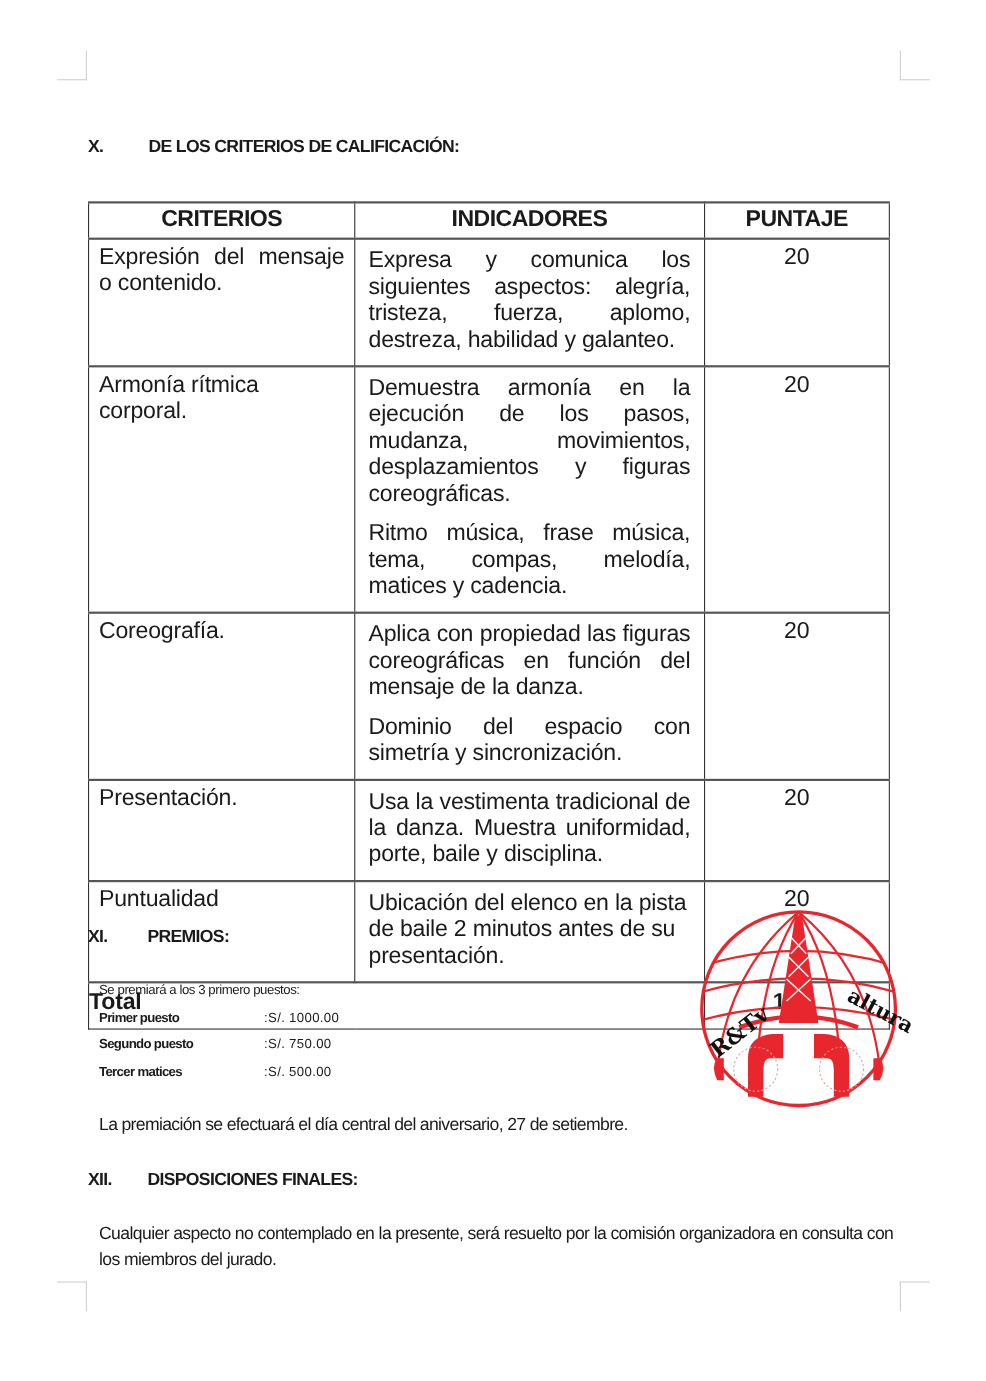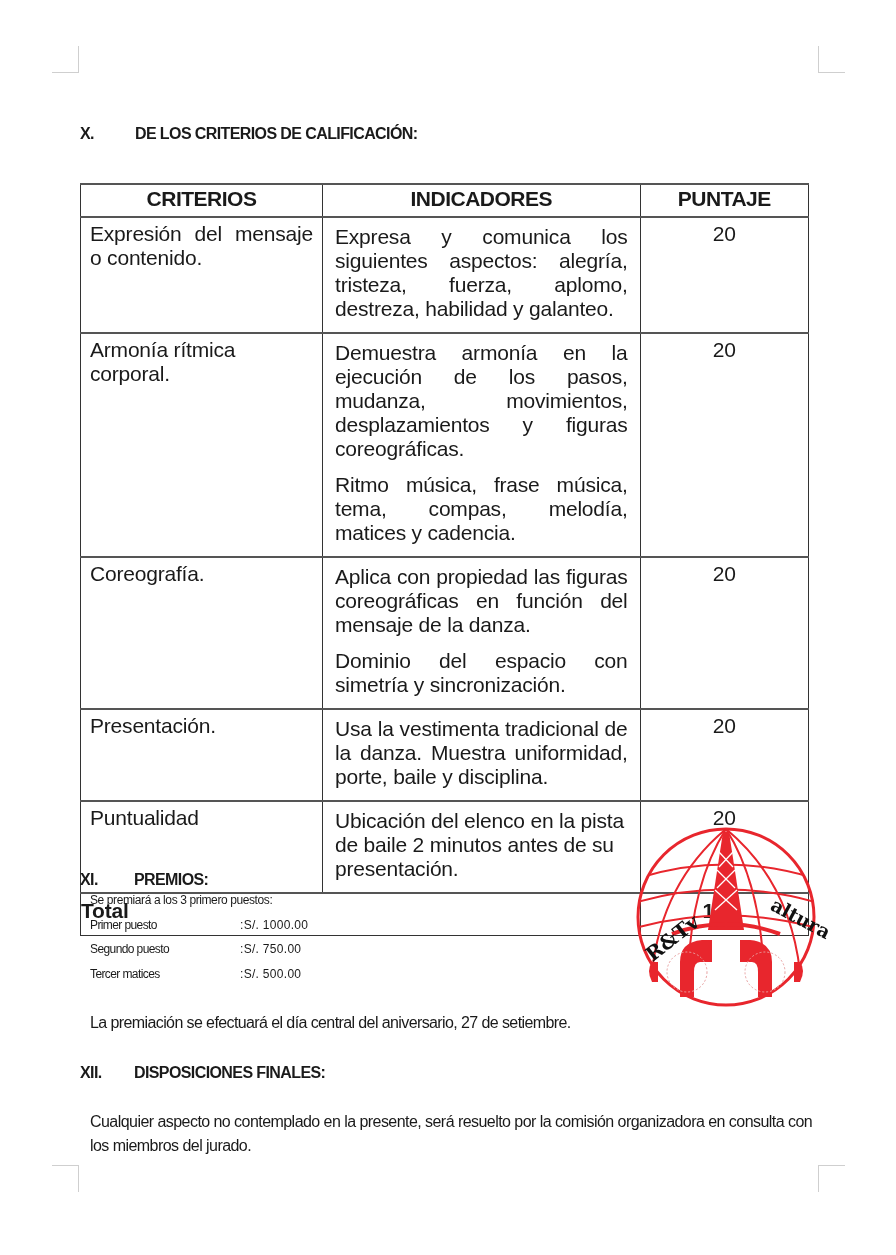--- a/index.html
+++ b/index.html
@@ -8,38 +8,38 @@
   .crop { position: absolute; width: 26px; height: 26px; }
   .crop.tl { left: 52px; top: 46px; border-right: 1px solid #cfcfcf; border-bottom: 1px solid #cfcfcf; }
   .crop.tr { left: 818px; top: 46px; border-left: 1px solid #cfcfcf; border-bottom: 1px solid #cfcfcf; }
   .crop.bl { left: 52px; top: 1165px; border-right: 1px solid #cfcfcf; border-top: 1px solid #cfcfcf; }
   .crop.br { left: 818px; top: 1165px; border-left: 1px solid #cfcfcf; border-top: 1px solid #cfcfcf; }
 
   .section-heading { position: absolute; left: 80px; font-weight: bold; font-size: 16px; letter-spacing: -0.6px; display: flex; }
   .section-heading .num { width: 54px; }
   #sec-x { top: 125px; }
   #sec-x .num { width: 55px; }
-  #sec-xi { top: 843px; margin-top: 28px; }
+  #sec-xi { top: 843px; }
   #sec-xii { top: 1064px; }
 
   table.criteria { position: absolute; left: 80px; top: 183px; width: 729px; border-collapse: collapse;
                    font-size: 21px; line-height: 24px; letter-spacing: -0.2px; }
   table.criteria th, table.criteria td { border: 1px solid #333; vertical-align: top; padding: 4px 9px 8px 9px; }
   table.criteria tr { border-top: 2px solid #555; }
   table.criteria th { font-weight: bold; text-align: center; padding: 2px 9px 5px 9px; letter-spacing: -0.5px; }
   .col-crit { width: 224px; }
   .col-ind { width: 300px; }
   .col-pts { width: 150px; text-align: center; }
   td.ind p { margin: 3px; text-align: justify; }
   td.ind p + p { margin-top: 12px; }
   tr.total-row td { font-weight: bold; padding: 5px 9px 12px 0; }
 
   .prizes { position: absolute; left: 90px; top: 888px; font-size: 12px; line-height: 24.5px; letter-spacing: -0.4px; }
   .prize-row { display: flex; }
-  .prize-row .lbl { width: 150px; font-weight: normal; letter-spacing: -0.6px; }
+  .prize-row .lbl { width: 150px; font-weight: bold; letter-spacing: -0.6px; }
   .prize-row .amt { letter-spacing: 0.3px; }
   .award-note { position: absolute; left: 90px; top: 1014px; font-size: 16px; letter-spacing: -0.6px; }
 
   .final-text { position: absolute; left: 90px; top: 1110px; width: 735px; font-size: 16px; line-height: 24px; letter-spacing: -0.55px; }
 
   .logo { position: absolute; left: 622px; top: 822px; width: 208px; height: 185px; }
 </style>
 </head>
 <body>
 

